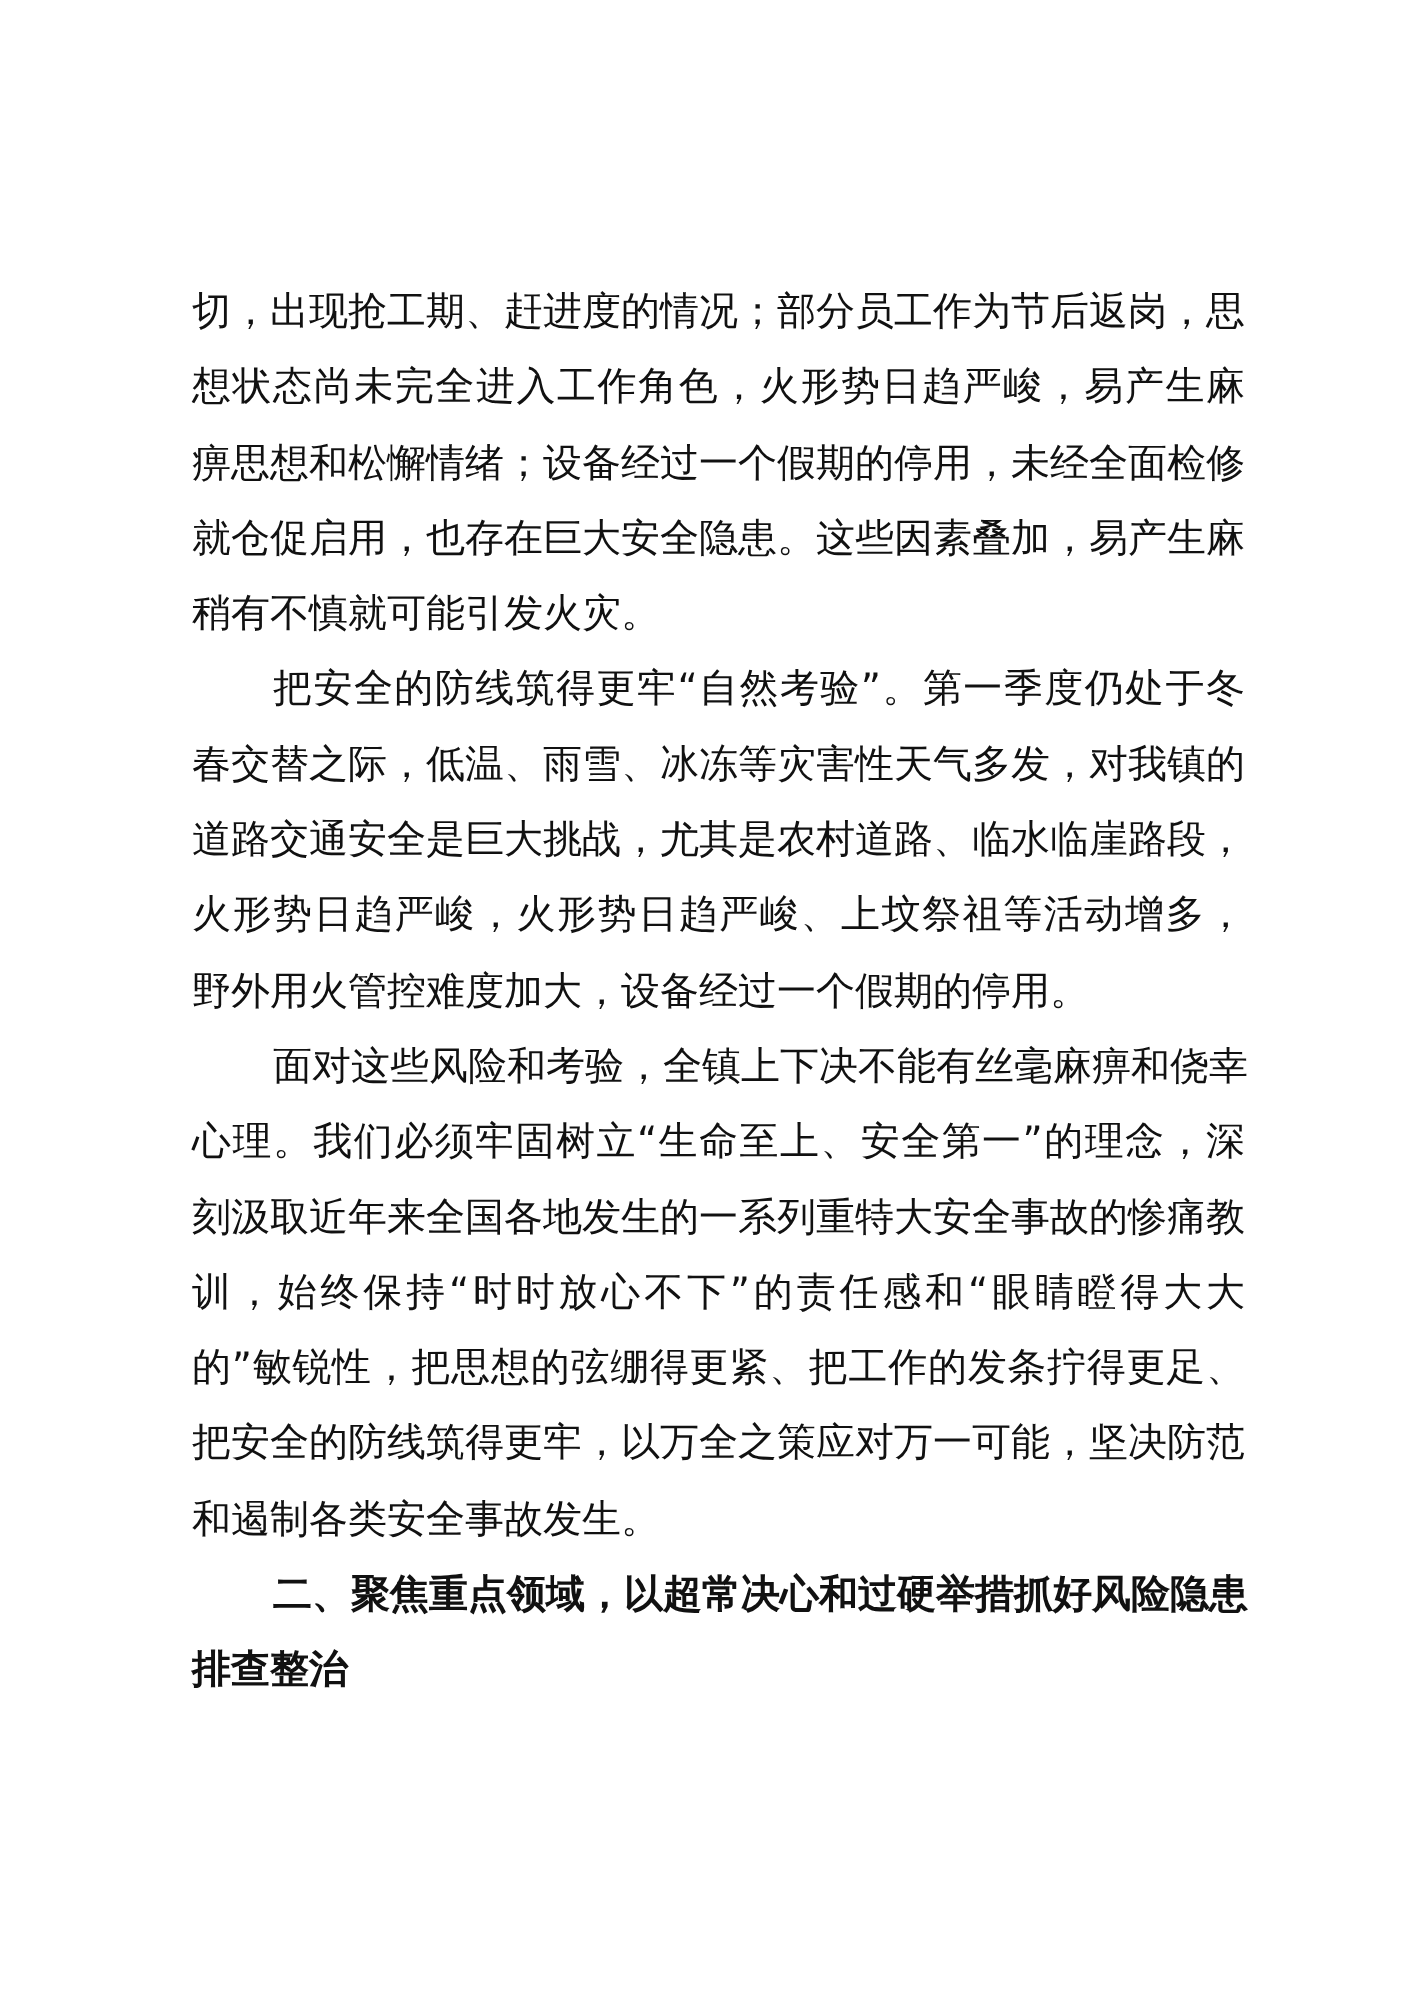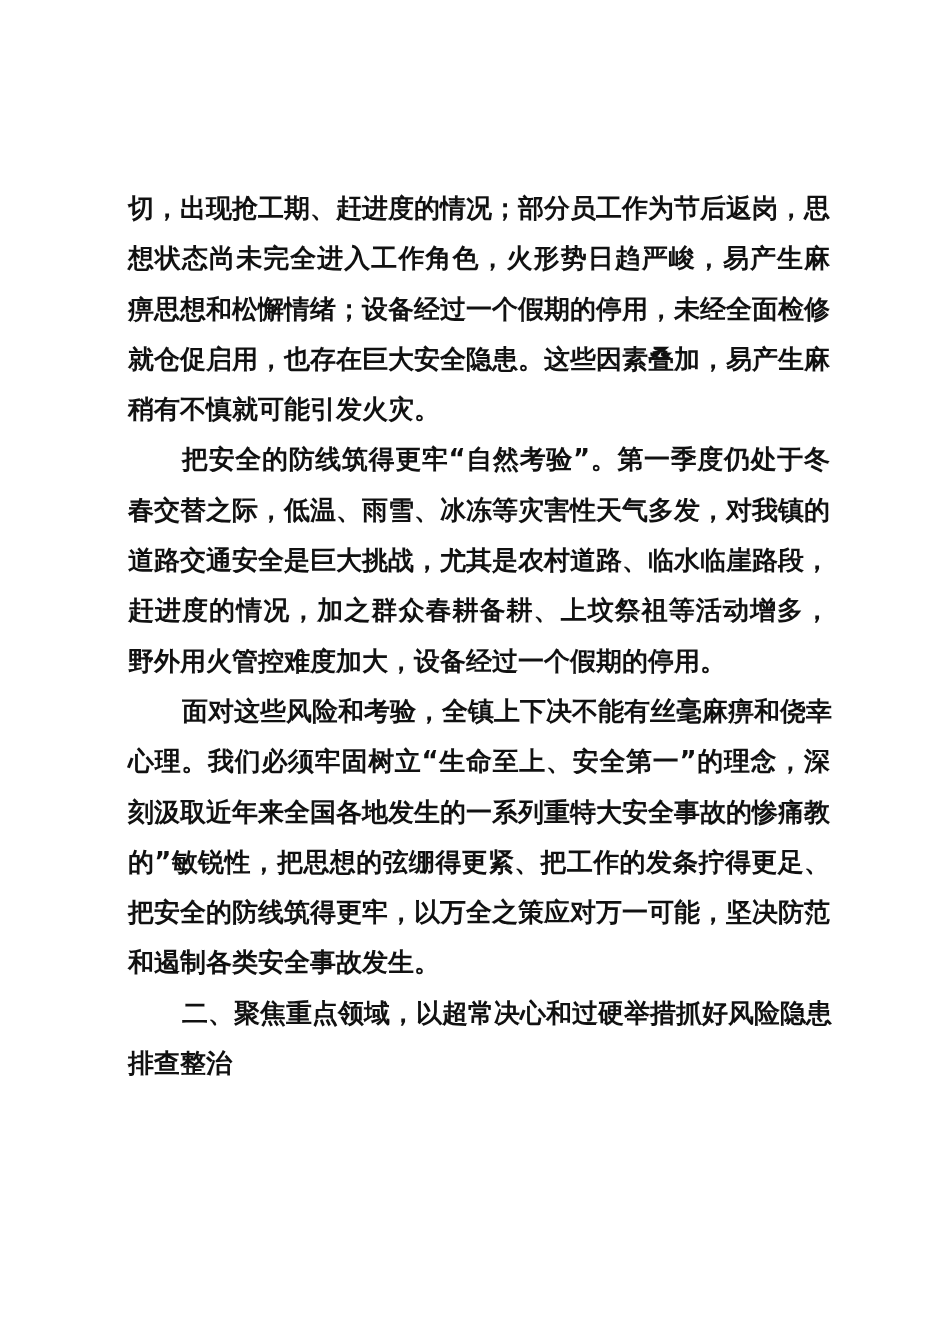--- a/index.html
+++ b/index.html
@@ -13,21 +13,20 @@
     font-size: 26px;
     line-height: 50.3px;
     color: #111111;
   }
   .line {
     display: block;
     height: 50.3px;
     white-space: nowrap;
     text-align: justify;
     text-align-last: justify;
-    font-weight: bold;
   }
   .line.last { text-align-last: left; }
   .line.indent { padding-left: 54px; }
   .heading { font-weight: bold; }
 </style>
 </head>
 <body>
 
 <div class="page">
 
@@ -36,28 +35,29 @@
     <span class="line">想状态尚未完全进入工作角色，火形势日趋严峻，易产生麻</span>
     <span class="line">痹思想和松懈情绪；设备经过一个假期的停用，未经全面检修</span>
     <span class="line">就仓促启用，也存在巨大安全隐患。这些因素叠加，易产生麻</span>
     <span class="line last">稍有不慎就可能引发火灾。</span>
   </div>
 
   <div>
     <span class="line indent">把安全的防线筑得更牢“自然考验”。第一季度仍处于冬</span>
     <span class="line">春交替之际，低温、雨雪、冰冻等灾害性天气多发，对我镇的</span>
     <span class="line">道路交通安全是巨大挑战，尤其是农村道路、临水临崖路段，</span>
-    <span class="line">赶进度的情况，加之群众春耕备耕、上坟祭祖等活动增多，</span>
+    <span class="line">火形势日趋严峻，火形势日趋严峻、上坟祭祖等活动增多，</span>
     <span class="line last">野外用火管控难度加大，设备经过一个假期的停用。</span>
   </div>
 
   <div>
     <span class="line indent">面对这些风险和考验，全镇上下决不能有丝毫麻痹和侥幸</span>
     <span class="line">心理。我们必须牢固树立“生命至上、安全第一”的理念，深</span>
     <span class="line">刻汲取近年来全国各地发生的一系列重特大安全事故的惨痛教</span>
+    <span class="line">训，始终保持“时时放心不下”的责任感和“眼睛瞪得大大</span>
     <span class="line">的”敏锐性，把思想的弦绷得更紧、把工作的发条拧得更足、</span>
     <span class="line">把安全的防线筑得更牢，以万全之策应对万一可能，坚决防范</span>
     <span class="line last">和遏制各类安全事故发生。</span>
   </div>
 
   <div class="heading">
     <span class="line indent">二、聚焦重点领域，以超常决心和过硬举措抓好风险隐患</span>
     <span class="line last">排查整治</span>
   </div>
 </div>

